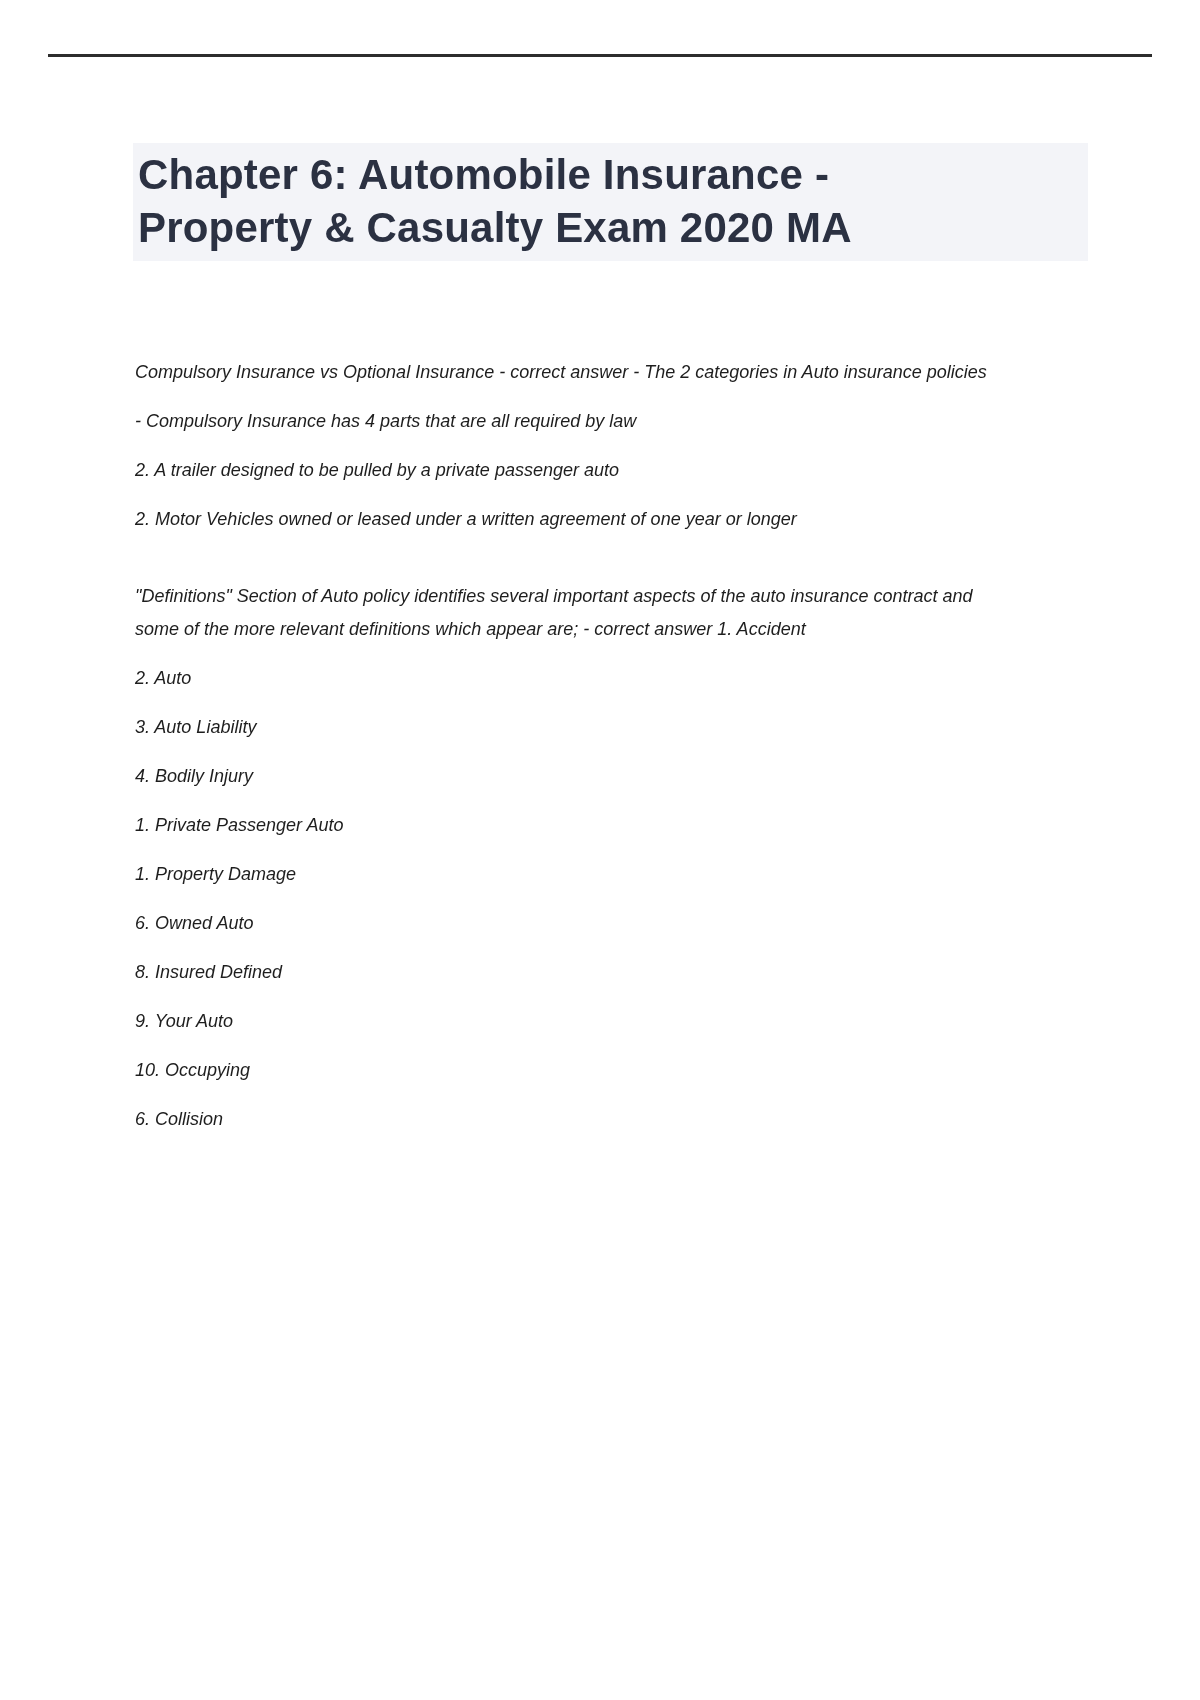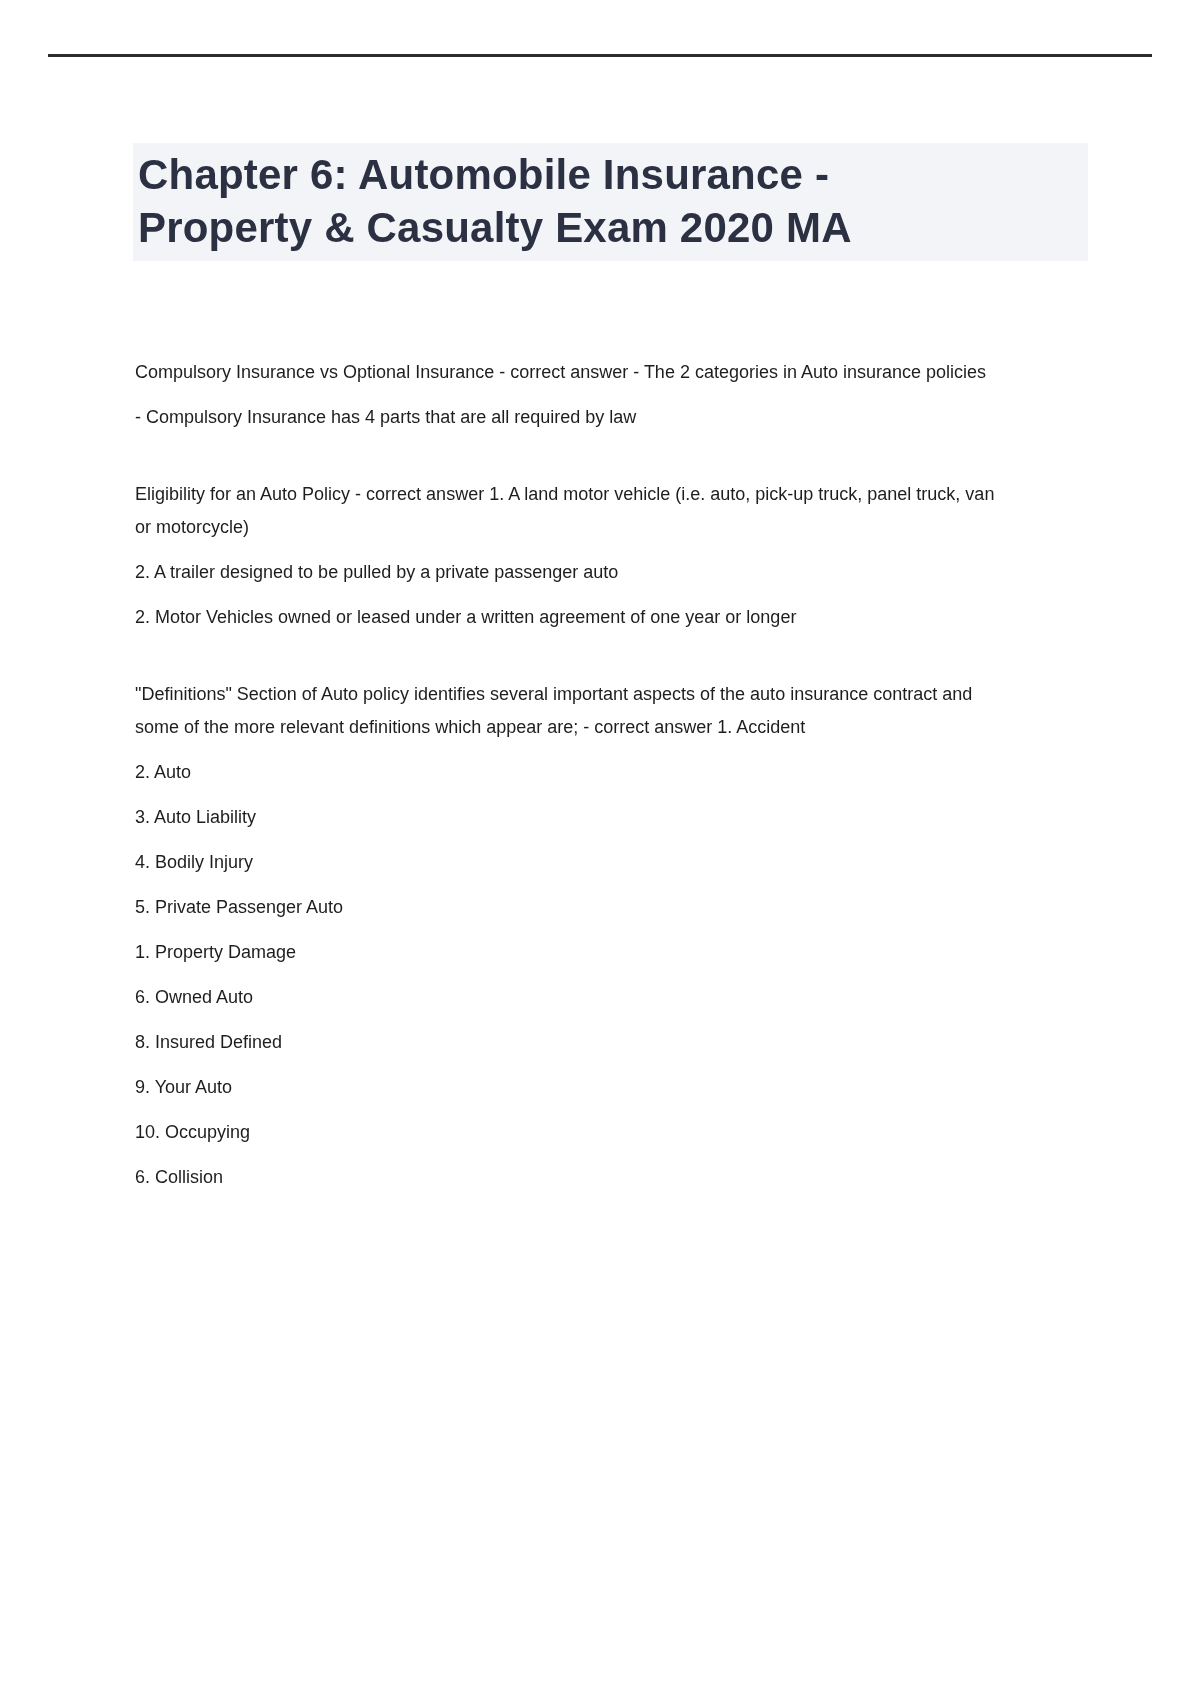--- a/index.html
+++ b/index.html
@@ -48,23 +48,24 @@
     letter-spacing: 0.2px;
   }
   .title-block h1 span { display: block; }
 
   .body-text {
     margin-top: 95px;
     width: 880px;
     color: #1e1e1e;
   }
   .body-text p {
-    margin: 8px 0 12px 2px;
+    margin: 16px 0 12px 2px;
     font-size: 18px;
     line-height: 33px;
+    font-style: italic;
   }
   .body-text p.section-start {
     margin-top: 44px;
   }
 </style>
 </head>
 <body>
 
 <div class="page">
 
@@ -75,28 +76,27 @@
     <div class="title-block">
       <h1>
         <span>Chapter 6: Automobile Insurance -</span>
         <span>Property &amp; Casualty Exam 2020 MA</span>
       </h1>
     </div>
 
     <div class="body-text">
       <p>Compulsory Insurance vs Optional Insurance - correct answer - The 2 categories in Auto insurance policies</p>
       <p>- Compulsory Insurance has 4 parts that are all required by law</p>
-      <p class="section-start">Eligibility for an Auto Policy - correct answer 1. A land motor vehicle (i.e. auto, pick-up truck, panel truck, van or motorcycle)</p>
       <p>2. A trailer designed to be pulled by a private passenger auto</p>
       <p>2. Motor Vehicles owned or leased under a written agreement of one year or longer</p>
       <p class="section-start">"Definitions" Section of Auto policy identifies several important aspects of the auto insurance contract and some of the more relevant definitions which appear are; - correct answer 1. Accident</p>
       <p>2. Auto</p>
       <p>3. Auto Liability</p>
       <p>4. Bodily Injury</p>
-      <p>5. Private Passenger Auto</p>
+      <p>1. Private Passenger Auto</p>
       <p>1. Property Damage</p>
       <p>6. Owned Auto</p>
       <p>8. Insured Defined</p>
       <p>9. Your Auto</p>
       <p>10. Occupying</p>
       <p>6. Collision</p>
     </div>
 
   </div>
 

